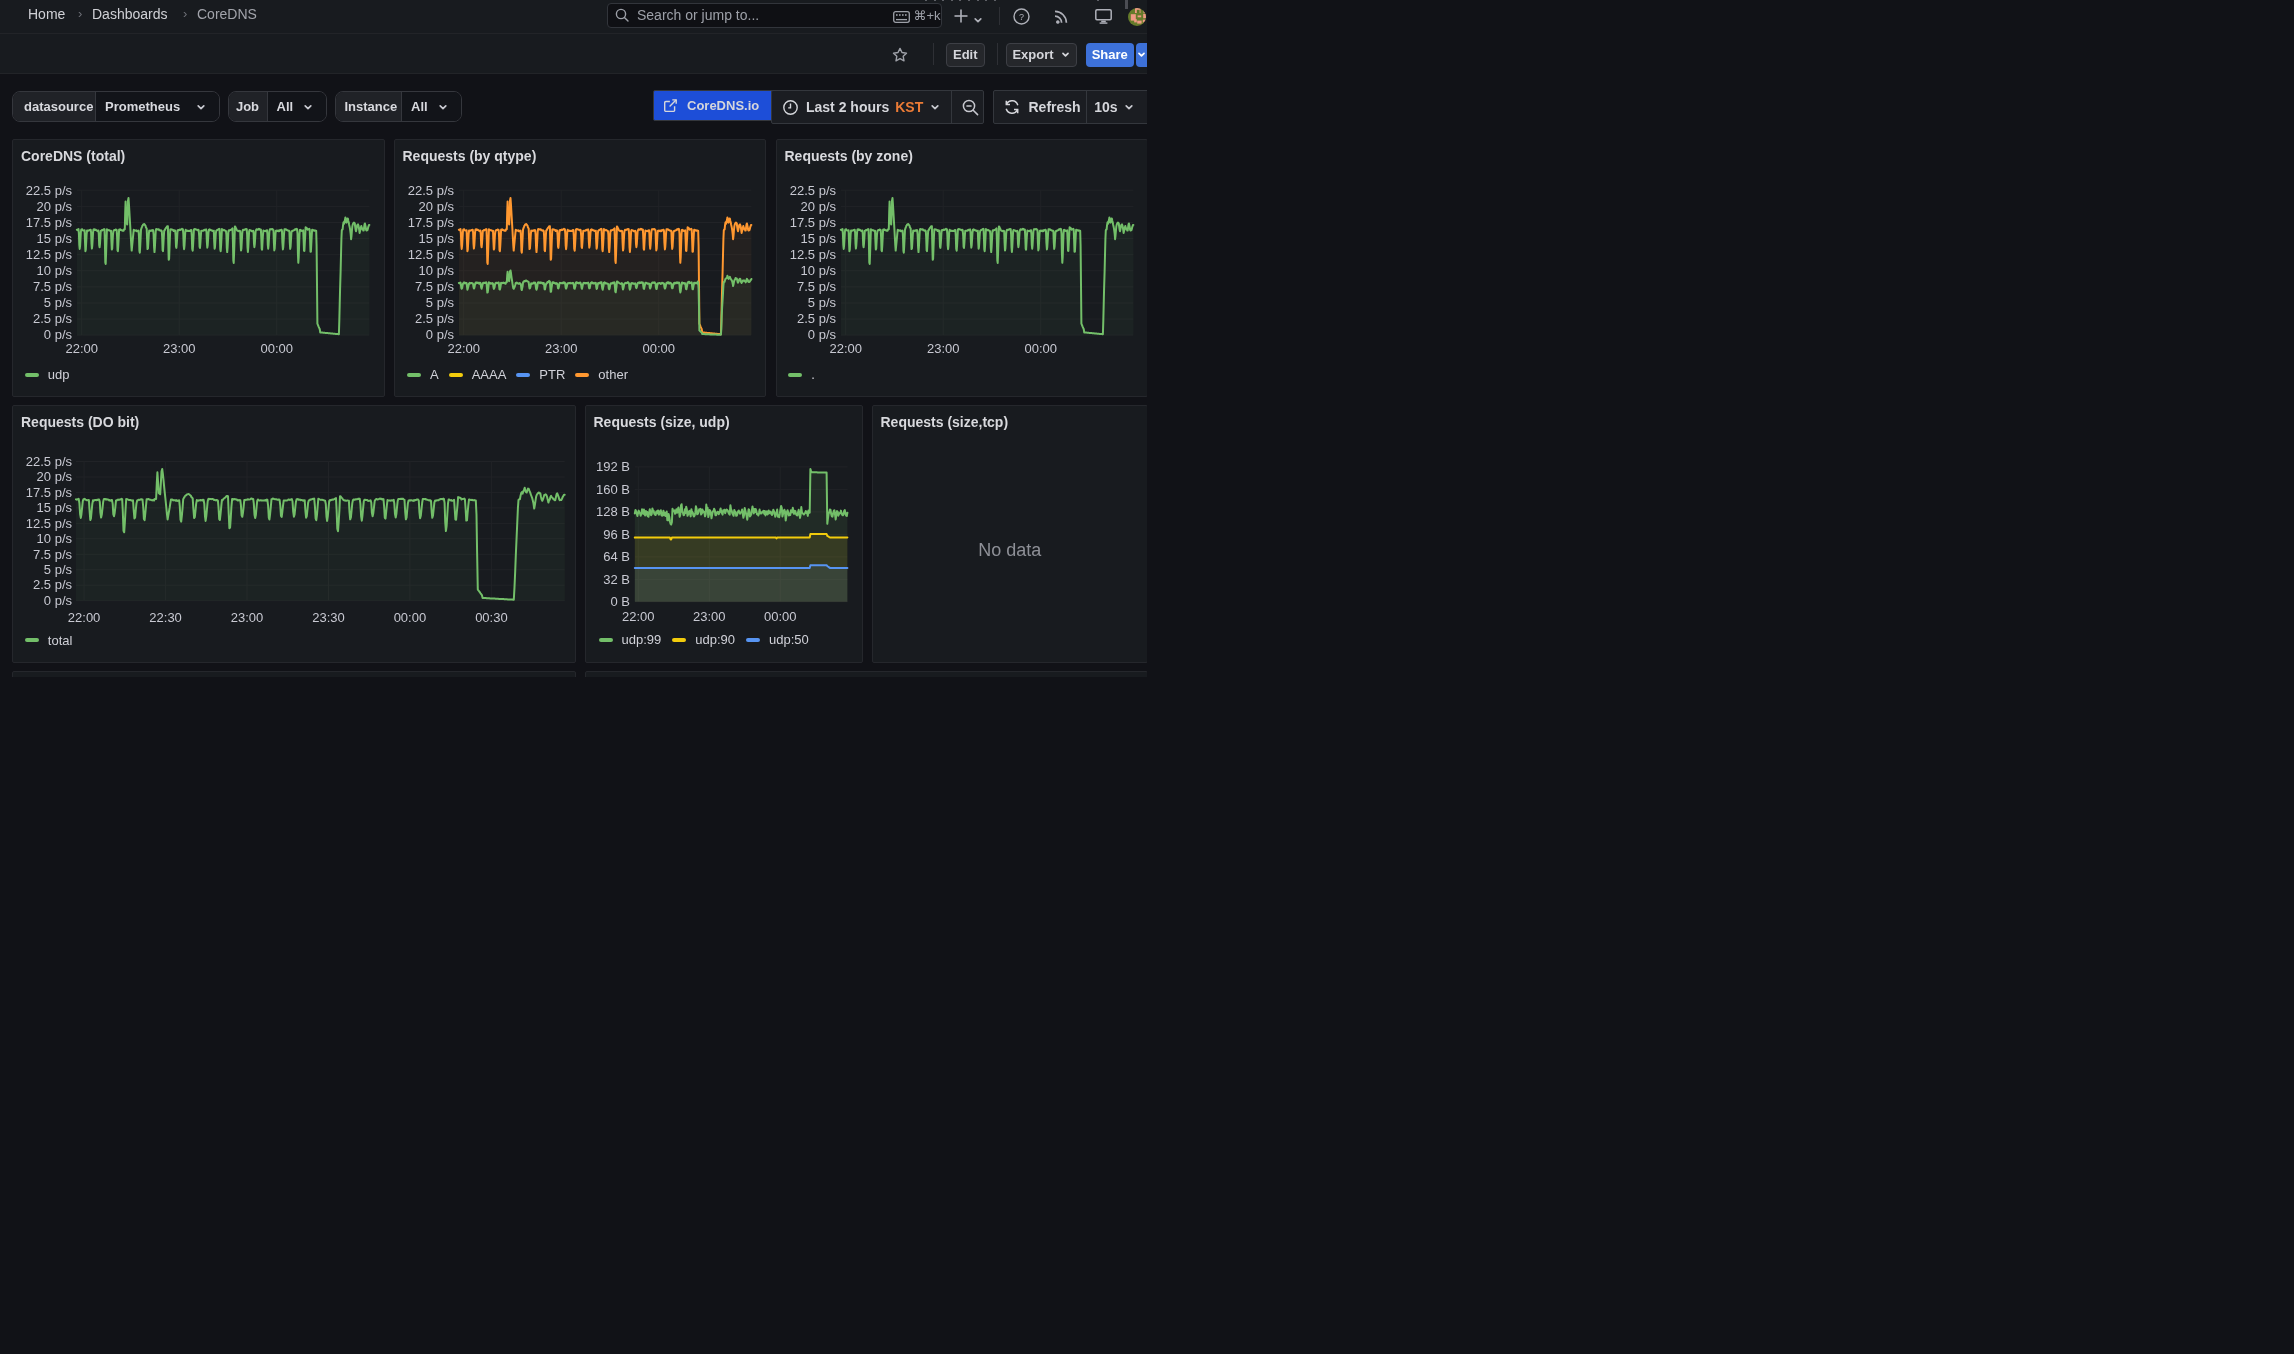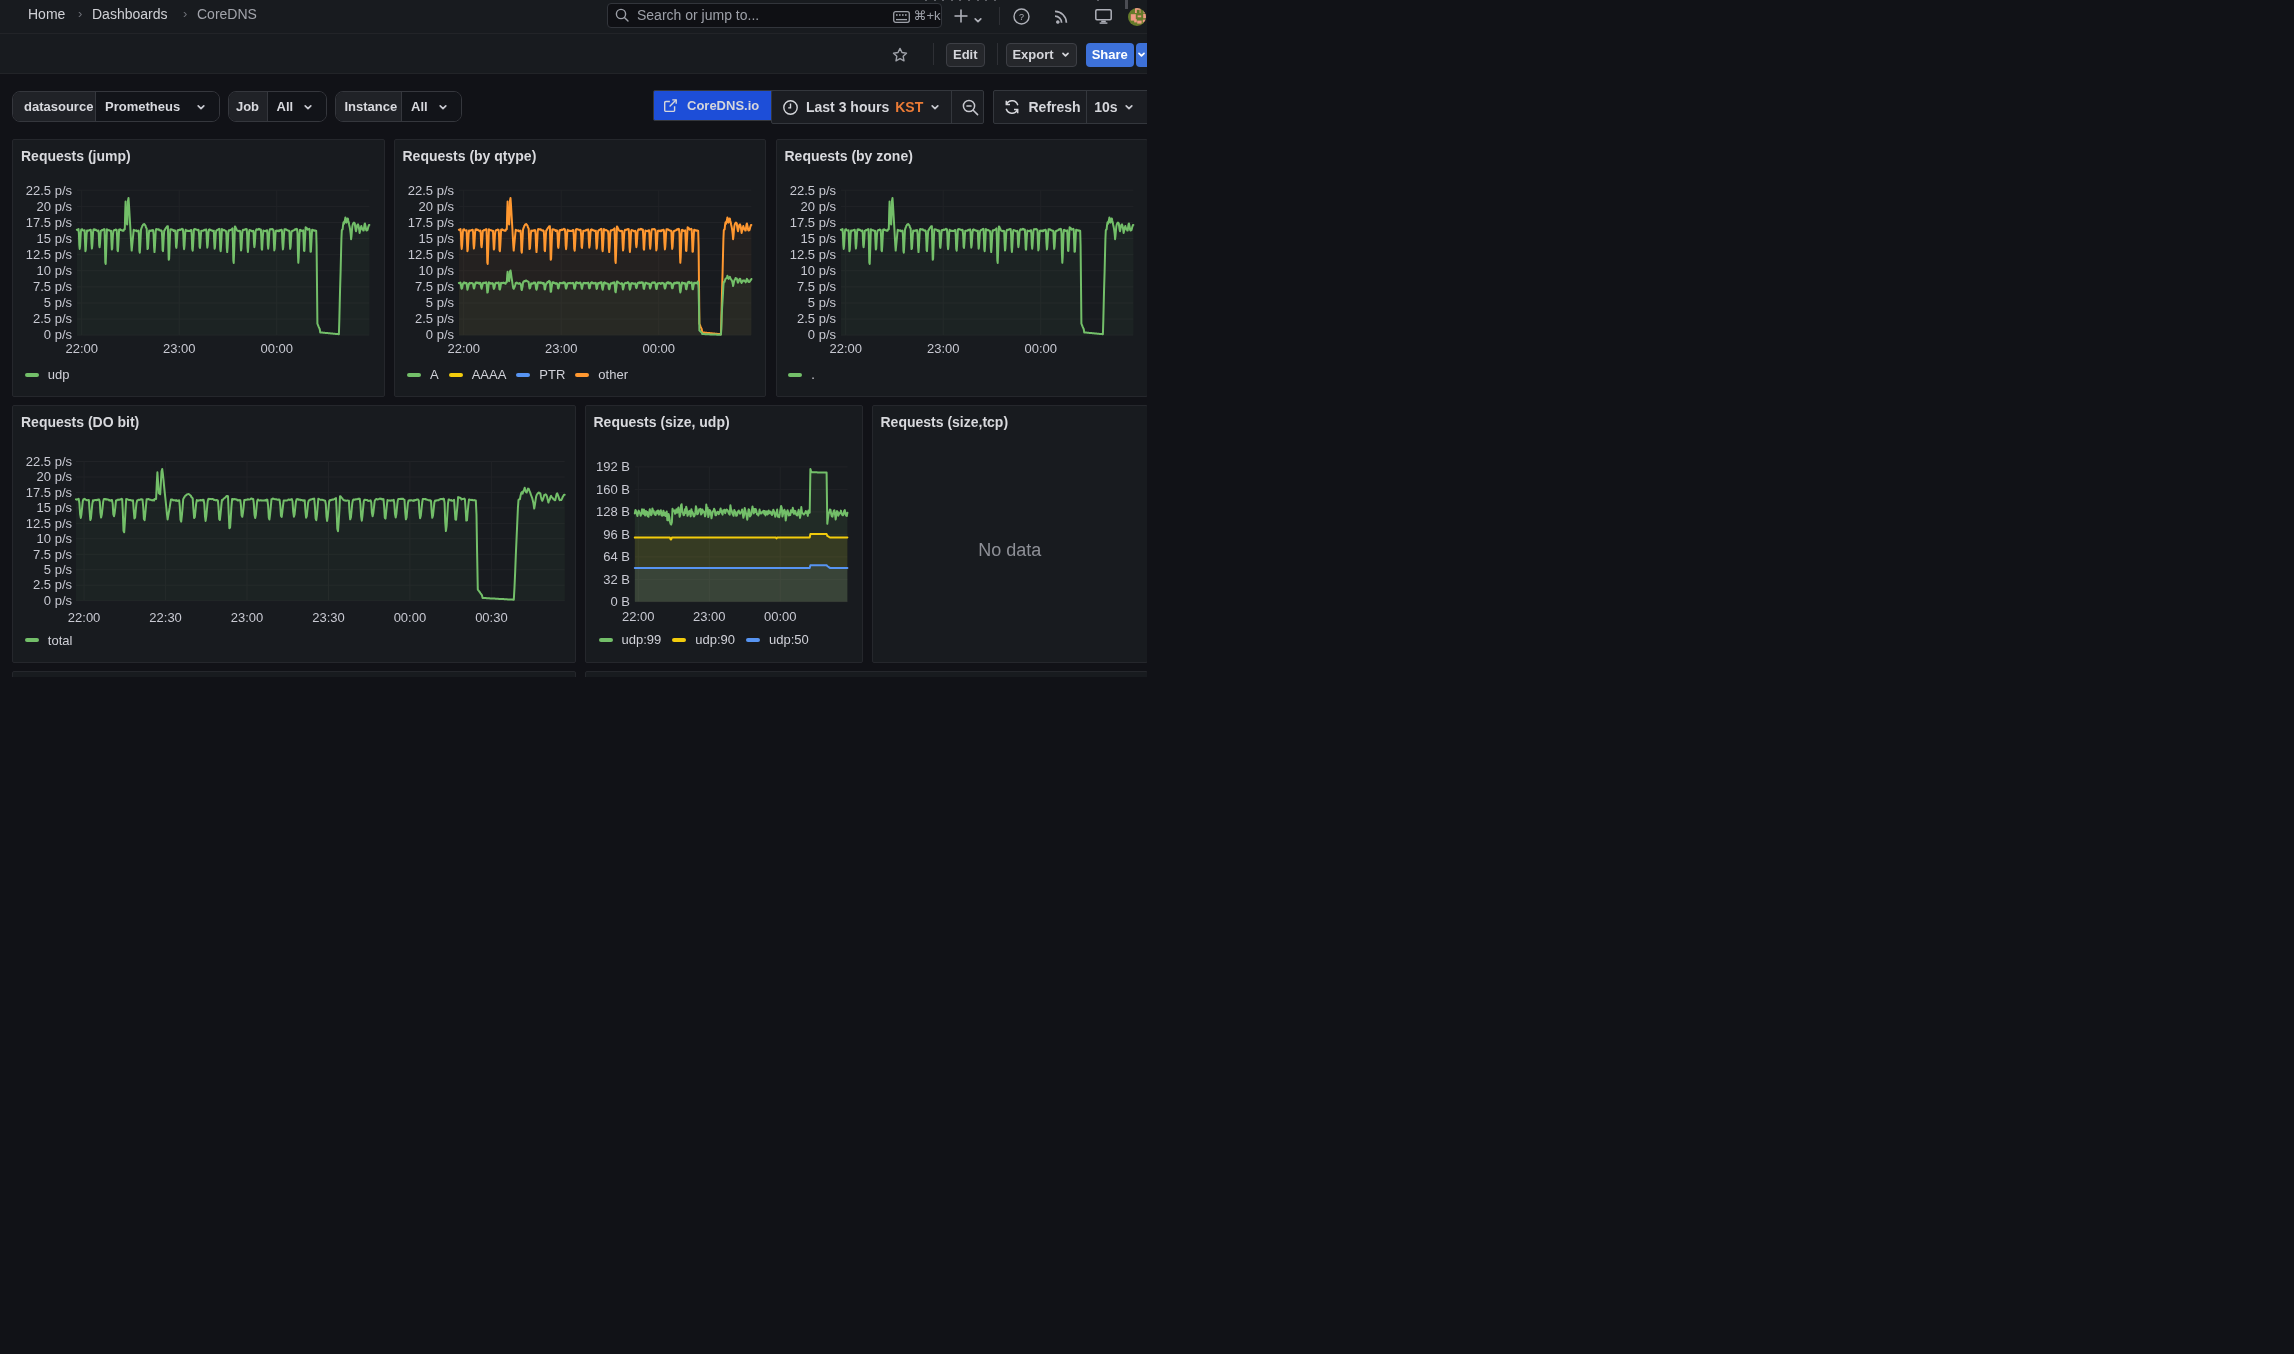--- a/index.html
+++ b/index.html
@@ -142,21 +142,21 @@
     </span>
     <span style="margin-left:10px;font-size:13px">CoreDNS.io</span>
   </div>
 <div class="tbtn" style="left:771px;top:90px;width:213px;height:34px">
 <span style="margin-left:11px;display:flex">
       <svg width="15" height="15" viewBox="0 0 15 15" xmlns="http://www.w3.org/2000/svg" style="">
         <circle cx="7.5" cy="7.5" r="6.7" fill="none" stroke="#d5d6db" stroke-width="1.4"></circle>
         <polyline points="7.5,3.6 7.5,7.9 5.2,7.9" fill="none" stroke="#d5d6db" stroke-width="1.4"></polyline>
       </svg>
     </span>
-<span style="margin-left:8px">Last 3 hours</span>
+<span style="margin-left:8px">Last 2 hours</span>
 <span style="margin-left:6px;color:#eb7b36">KST</span>
 <span style="margin-left:7px;display:flex">
       <svg width="10" height="10" viewBox="0 0 10 10" xmlns="http://www.w3.org/2000/svg" style="">
         <polyline points="2.2,3.8 5.0,6.6000000000000005 7.800000000000001,3.8" fill="none" stroke="#c7c8cf" stroke-width="1.7" stroke-linecap="round" stroke-linejoin="round"></polyline>
       </svg>
     </span>
 <span style="width:1px;height:32px;background:#34373d;margin-left:11px"></span>
 <span style="margin-left:10px;display:flex">
       <svg width="17" height="17" viewBox="0 0 17 17" xmlns="http://www.w3.org/2000/svg" style="">
         <circle cx="7" cy="7" r="5.6" fill="none" stroke="#c7c8cf" stroke-width="1.5"></circle>
@@ -177,21 +177,21 @@
 <span style="margin-left:9px">Refresh</span>
 <span style="width:1px;height:32px;background:#34373d;margin-left:5.5px"></span>
 <span style="margin-left:7px">10s</span>
 <span style="margin-left:6px;display:flex">
       <svg width="10" height="10" viewBox="0 0 10 10" xmlns="http://www.w3.org/2000/svg" style="">
         <polyline points="2.2,3.8 5.0,6.6000000000000005 7.800000000000001,3.8" fill="none" stroke="#c7c8cf" stroke-width="1.7" stroke-linecap="round" stroke-linejoin="round"></polyline>
       </svg>
     </span>
 </div>
 <div class="panel" style="left:12px;top:139.25px;width:372.5px;height:257.25px">
-    <div class="ptitle">Requests (jump)</div>
+    <div class="ptitle">CoreDNS (total)</div>
     <div class="abs" style="left:0;top:0;width:373px;height:258px">
       <svg width="373" height="258" viewBox="0 0 373 258" xmlns="http://www.w3.org/2000/svg" style="position:absolute;left:0;top:0">
         <line x1="63.85" y1="50.2" x2="356.4" y2="50.2" stroke="#212327" stroke-width="1"></line>
         <line x1="63.85" y1="66.4" x2="356.4" y2="66.4" stroke="#212327" stroke-width="1"></line>
         <line x1="63.85" y1="82.5" x2="356.4" y2="82.5" stroke="#212327" stroke-width="1"></line>
         <line x1="63.85" y1="98.6" x2="356.4" y2="98.6" stroke="#212327" stroke-width="1"></line>
         <line x1="63.85" y1="114.7" x2="356.4" y2="114.7" stroke="#212327" stroke-width="1"></line>
         <line x1="63.85" y1="130.8" x2="356.4" y2="130.8" stroke="#212327" stroke-width="1"></line>
         <line x1="63.85" y1="146.9" x2="356.4" y2="146.9" stroke="#212327" stroke-width="1"></line>
         <line x1="63.85" y1="163.0" x2="356.4" y2="163.0" stroke="#212327" stroke-width="1"></line>

